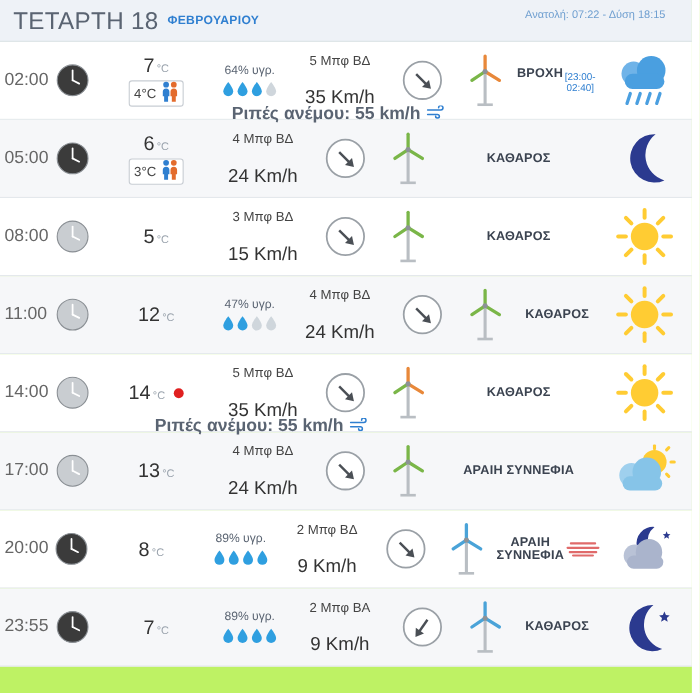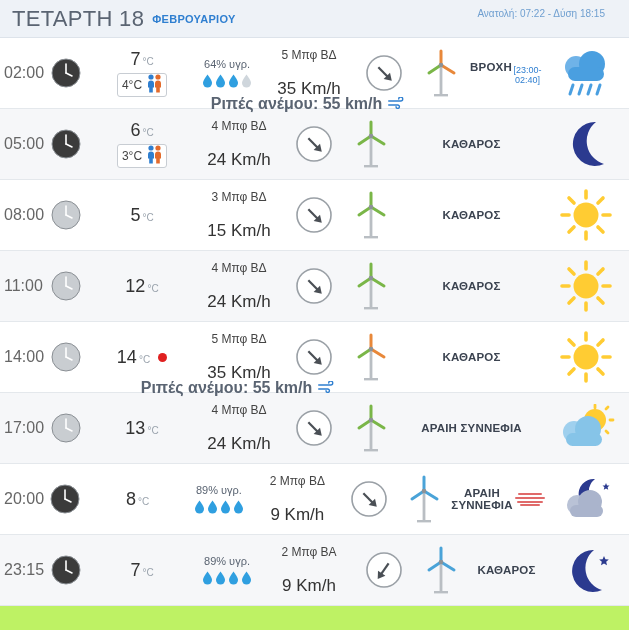--- a/index.html
+++ b/index.html
@@ -416,20 +416,37 @@
   </svg>
         </div>
     <div class="c-temp">
       <div class="temp-main">
         <span>12</span>
         <span class="unit">°C</span>
 
       </div>
 
     </div>
+    <div class="c-hum">
+      <div class="hum-text">47% υγρ.</div>
+      <div class="drops">
+            <svg width="11" height="14" viewBox="0 0 11 14">
+              <path d="M5.5 0.5C5.5 .5 1 6 1 9a4.5 4.5 0 0 0 9 0C10 6 5.5 .5 5.5 .5z" fill="#2f9fe0"></path>
+            </svg>
+            <svg width="11" height="14" viewBox="0 0 11 14">
+              <path d="M5.5 0.5C5.5 .5 1 6 1 9a4.5 4.5 0 0 0 9 0C10 6 5.5 .5 5.5 .5z" fill="#2f9fe0"></path>
+            </svg>
+            <svg width="11" height="14" viewBox="0 0 11 14">
+              <path d="M5.5 0.5C5.5 .5 1 6 1 9a4.5 4.5 0 0 0 9 0C10 6 5.5 .5 5.5 .5z" fill="#cfd6dc"></path>
+            </svg>
+            <svg width="11" height="14" viewBox="0 0 11 14">
+              <path d="M5.5 0.5C5.5 .5 1 6 1 9a4.5 4.5 0 0 0 9 0C10 6 5.5 .5 5.5 .5z" fill="#cfd6dc"></path>
+            </svg>
+          </div>
+    </div>
     <div class="c-wind gust-wrap">
       <div class="wind-bf">4 Μπφ ΒΔ</div>
       <div class="wind-kmh">24 Km/h</div>
 
     </div>
     <div class="c-arrow">
           <svg width="38" height="38" viewBox="0 0 38 38">
     <circle cx="19" cy="19" r="17" fill="#ffffff" stroke="#9aa0a6" stroke-width="1.6"></circle>
     <g transform="rotate(135 19 19)">
       <line x1="19" y1="27" x2="19" y2="11" stroke="#4a4f55" stroke-width="2.2"></line>
@@ -671,21 +688,21 @@
           <svg width="58" height="44" viewBox="0 0 58 44">
       <path d="M36 2a15 15 0 1 0 6 28A16 16 0 0 1 36 2z" fill="#2b3a8f"></path>
       <path d="M47 6l1 2.4 2.5.2-1.9 1.7.6 2.5-2.2-1.3-2.2 1.3.6-2.5-1.9-1.7 2.5-.2z" fill="#2b3a8f"></path>
       <circle cx="18" cy="28" r="10" fill="#b9c2d6"></circle>
       <circle cx="31" cy="25" r="12" fill="#aab4cc"></circle>
       <rect x="11" y="28" width="33" height="12" rx="6" fill="#aab4cc"></rect>
     </svg>
         </div>
   </div>
       <div class="row alt">
-    <div class="c-time">23:15</div>
+    <div class="c-time">23:55</div>
     <div class="c-clock">
           <svg width="30" height="30" viewBox="0 0 30 30">
     <circle cx="15" cy="15" r="14" fill="#3b3b3b" stroke="#8a8f94" stroke-width="1"></circle>
     <line x1="15" y1="15" x2="15" y2="6" stroke="#ffffff" stroke-width="1.6" stroke-linecap="round"></line>
     <line x1="15" y1="15" x2="21" y2="18" stroke="#ffffff" stroke-width="1.6" stroke-linecap="round"></line>
   </svg>
         </div>
     <div class="c-temp">
       <div class="temp-main">
         <span>7</span>

